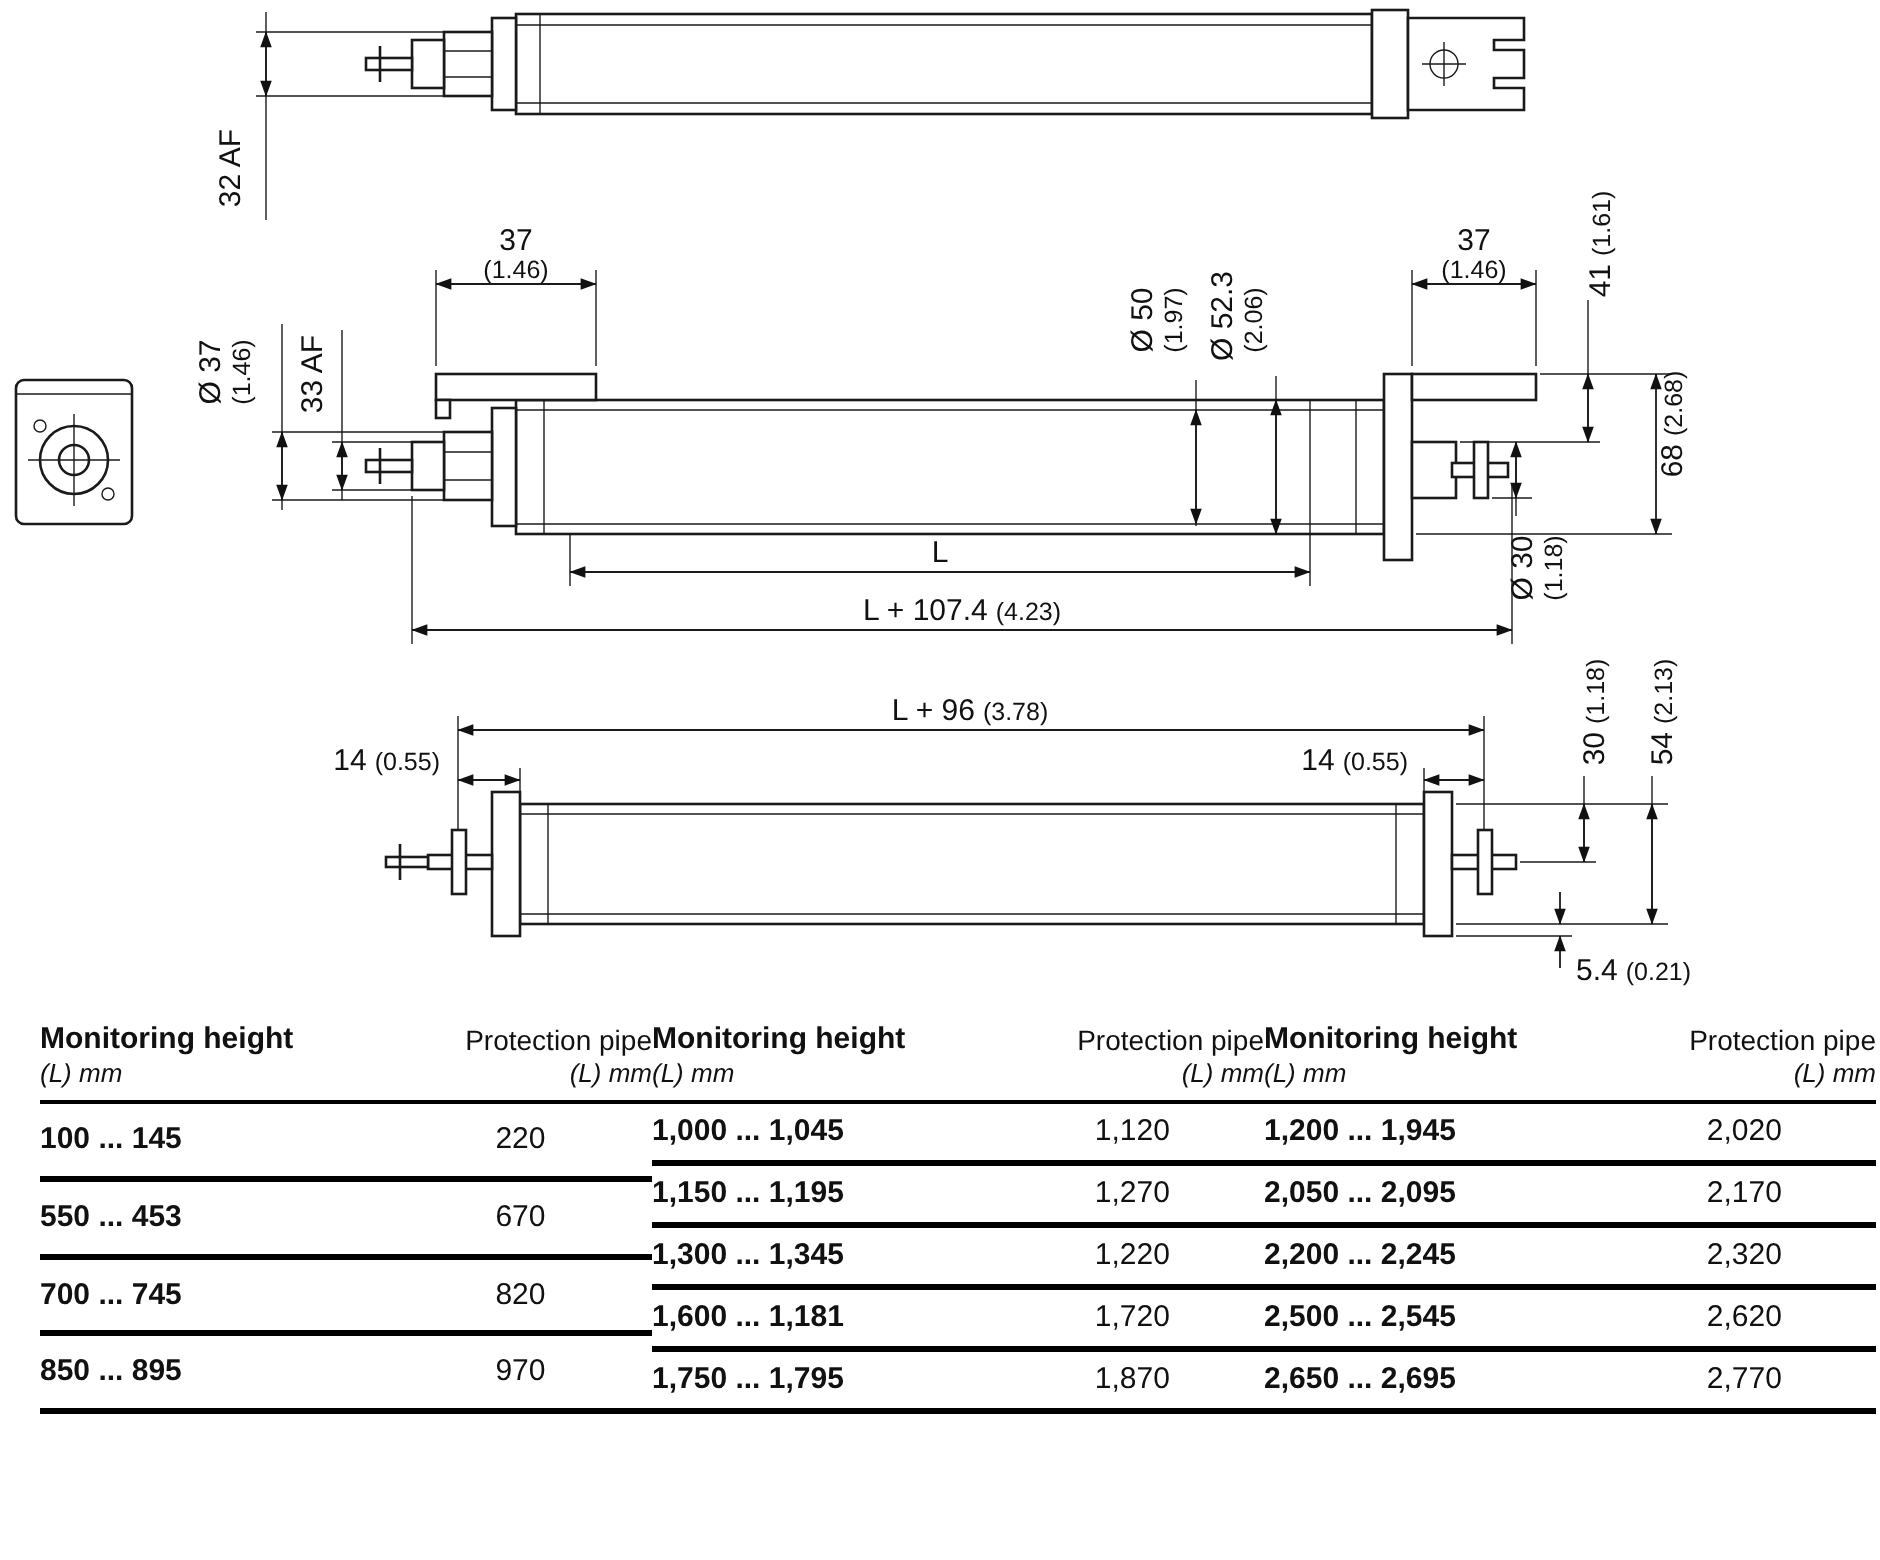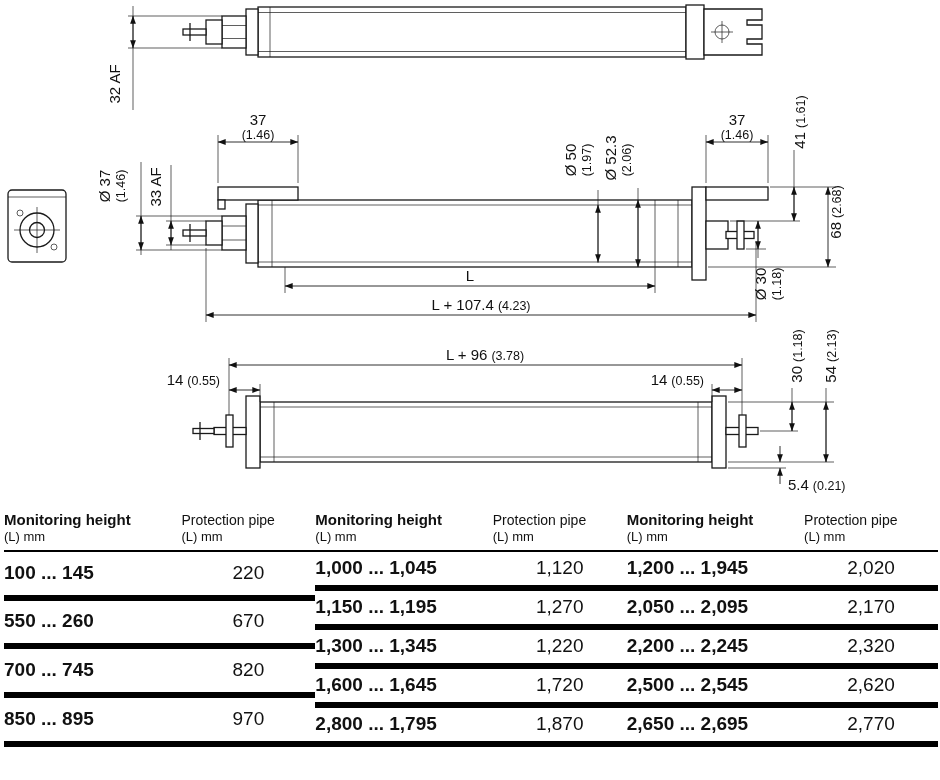--- a/index.html
+++ b/index.html
@@ -5,30 +5,30 @@
   html,body { margin:0; padding:0; background:#fff; }
   body { font-family:"Liberation Sans",sans-serif; color:#111; }
   .page { width:940px; height:780px; background:#fff; overflow:hidden; }
   svg { display:block; }
   .ln  { stroke:#1a1a1a; stroke-width:1.3; fill:none; }
   .fw  { fill:#ffffff; }
   .lt  { stroke:#1a1a1a; stroke-width:0.7; fill:none; }
   .dim { stroke:#1a1a1a; stroke-width:0.9; fill:none; }
   .dm  { font-family:"Liberation Sans",sans-serif; font-size:15px; fill:#111; }
   .in  { font-size:12.5px; }
-  .tables { display:flex; padding:4px 2px 0 4px; }
+  .tables { display:flex; padding:4px 2px 0 20px; }
   table.dim-table { border-collapse:collapse; flex:1 1 0; table-layout:fixed; }
   th,td { padding:0; }
   thead th { border-bottom:2px solid #000; vertical-align:bottom; padding:2px 0 5px 0; }
   th.c1 { text-align:left; width:57%; }
-  th.c2 { text-align:left; width:43%; }
+  th.c2 { text-align:right; width:43%; }
   .tt  { font-size:15px; font-weight:bold; line-height:1.15; }
   .tt2 { font-size:14px; font-weight:normal; line-height:1.15; }
-  .tu  { font-size:13px; font-weight:normal; margin-top:2px; line-height:1.15; }
-  tbody td { border-bottom:6px solid #000000; font-size:19px; padding:5px 0 6px 0;margin-top:37px; }
+  .tu  { font-size:13px; font-weight:normal; margin-top:2px; line-height:1.15;font-style:italic; }
+  tbody td { border-bottom:3px solid #000000; font-size:15px; padding:5px 0 6px 0;margin-top:37px; }
   td.c1 { font-weight:bold; text-align:left; }
   td.c2 { font-weight:normal; text-align:center; }
 </style>
 </head>
 <body>
 
 <div class="page">
 
   <svg viewBox="0 0 940 505" width="940" height="505">
     <defs>
@@ -251,21 +251,21 @@
             <div class="tu">(L) mm</div>
           </th>
         </tr>
       </thead>
       <tbody>
         <tr>
             <td class="c1">100 ... 145</td>
             <td class="c2">220</td>
           </tr>
         <tr>
-            <td class="c1">550 ... 260</td>
+            <td class="c1">550 ... 453</td>
             <td class="c2">670</td>
           </tr>
         <tr>
             <td class="c1">700 ... 745</td>
             <td class="c2">820</td>
           </tr>
         <tr>
             <td class="c1">850 ... 895</td>
             <td class="c2">970</td>
           </tr>
@@ -292,25 +292,25 @@
           </tr>
         <tr>
             <td class="c1">1,150 ... 1,195</td>
             <td class="c2">1,270</td>
           </tr>
         <tr>
             <td class="c1">1,300 ... 1,345</td>
             <td class="c2">1,220</td>
           </tr>
         <tr>
-            <td class="c1">1,600 ... 1,645</td>
+            <td class="c1">1,600 ... 1,181</td>
             <td class="c2">1,720</td>
           </tr>
         <tr>
-            <td class="c1">2,800 ... 1,795</td>
+            <td class="c1">1,750 ... 1,795</td>
             <td class="c2">1,870</td>
           </tr>
       </tbody>
     </table>
 
     <table class="dim-table">
       <thead>
         <tr>
           <th class="c1">
             <div class="tt">Monitoring height</div>

